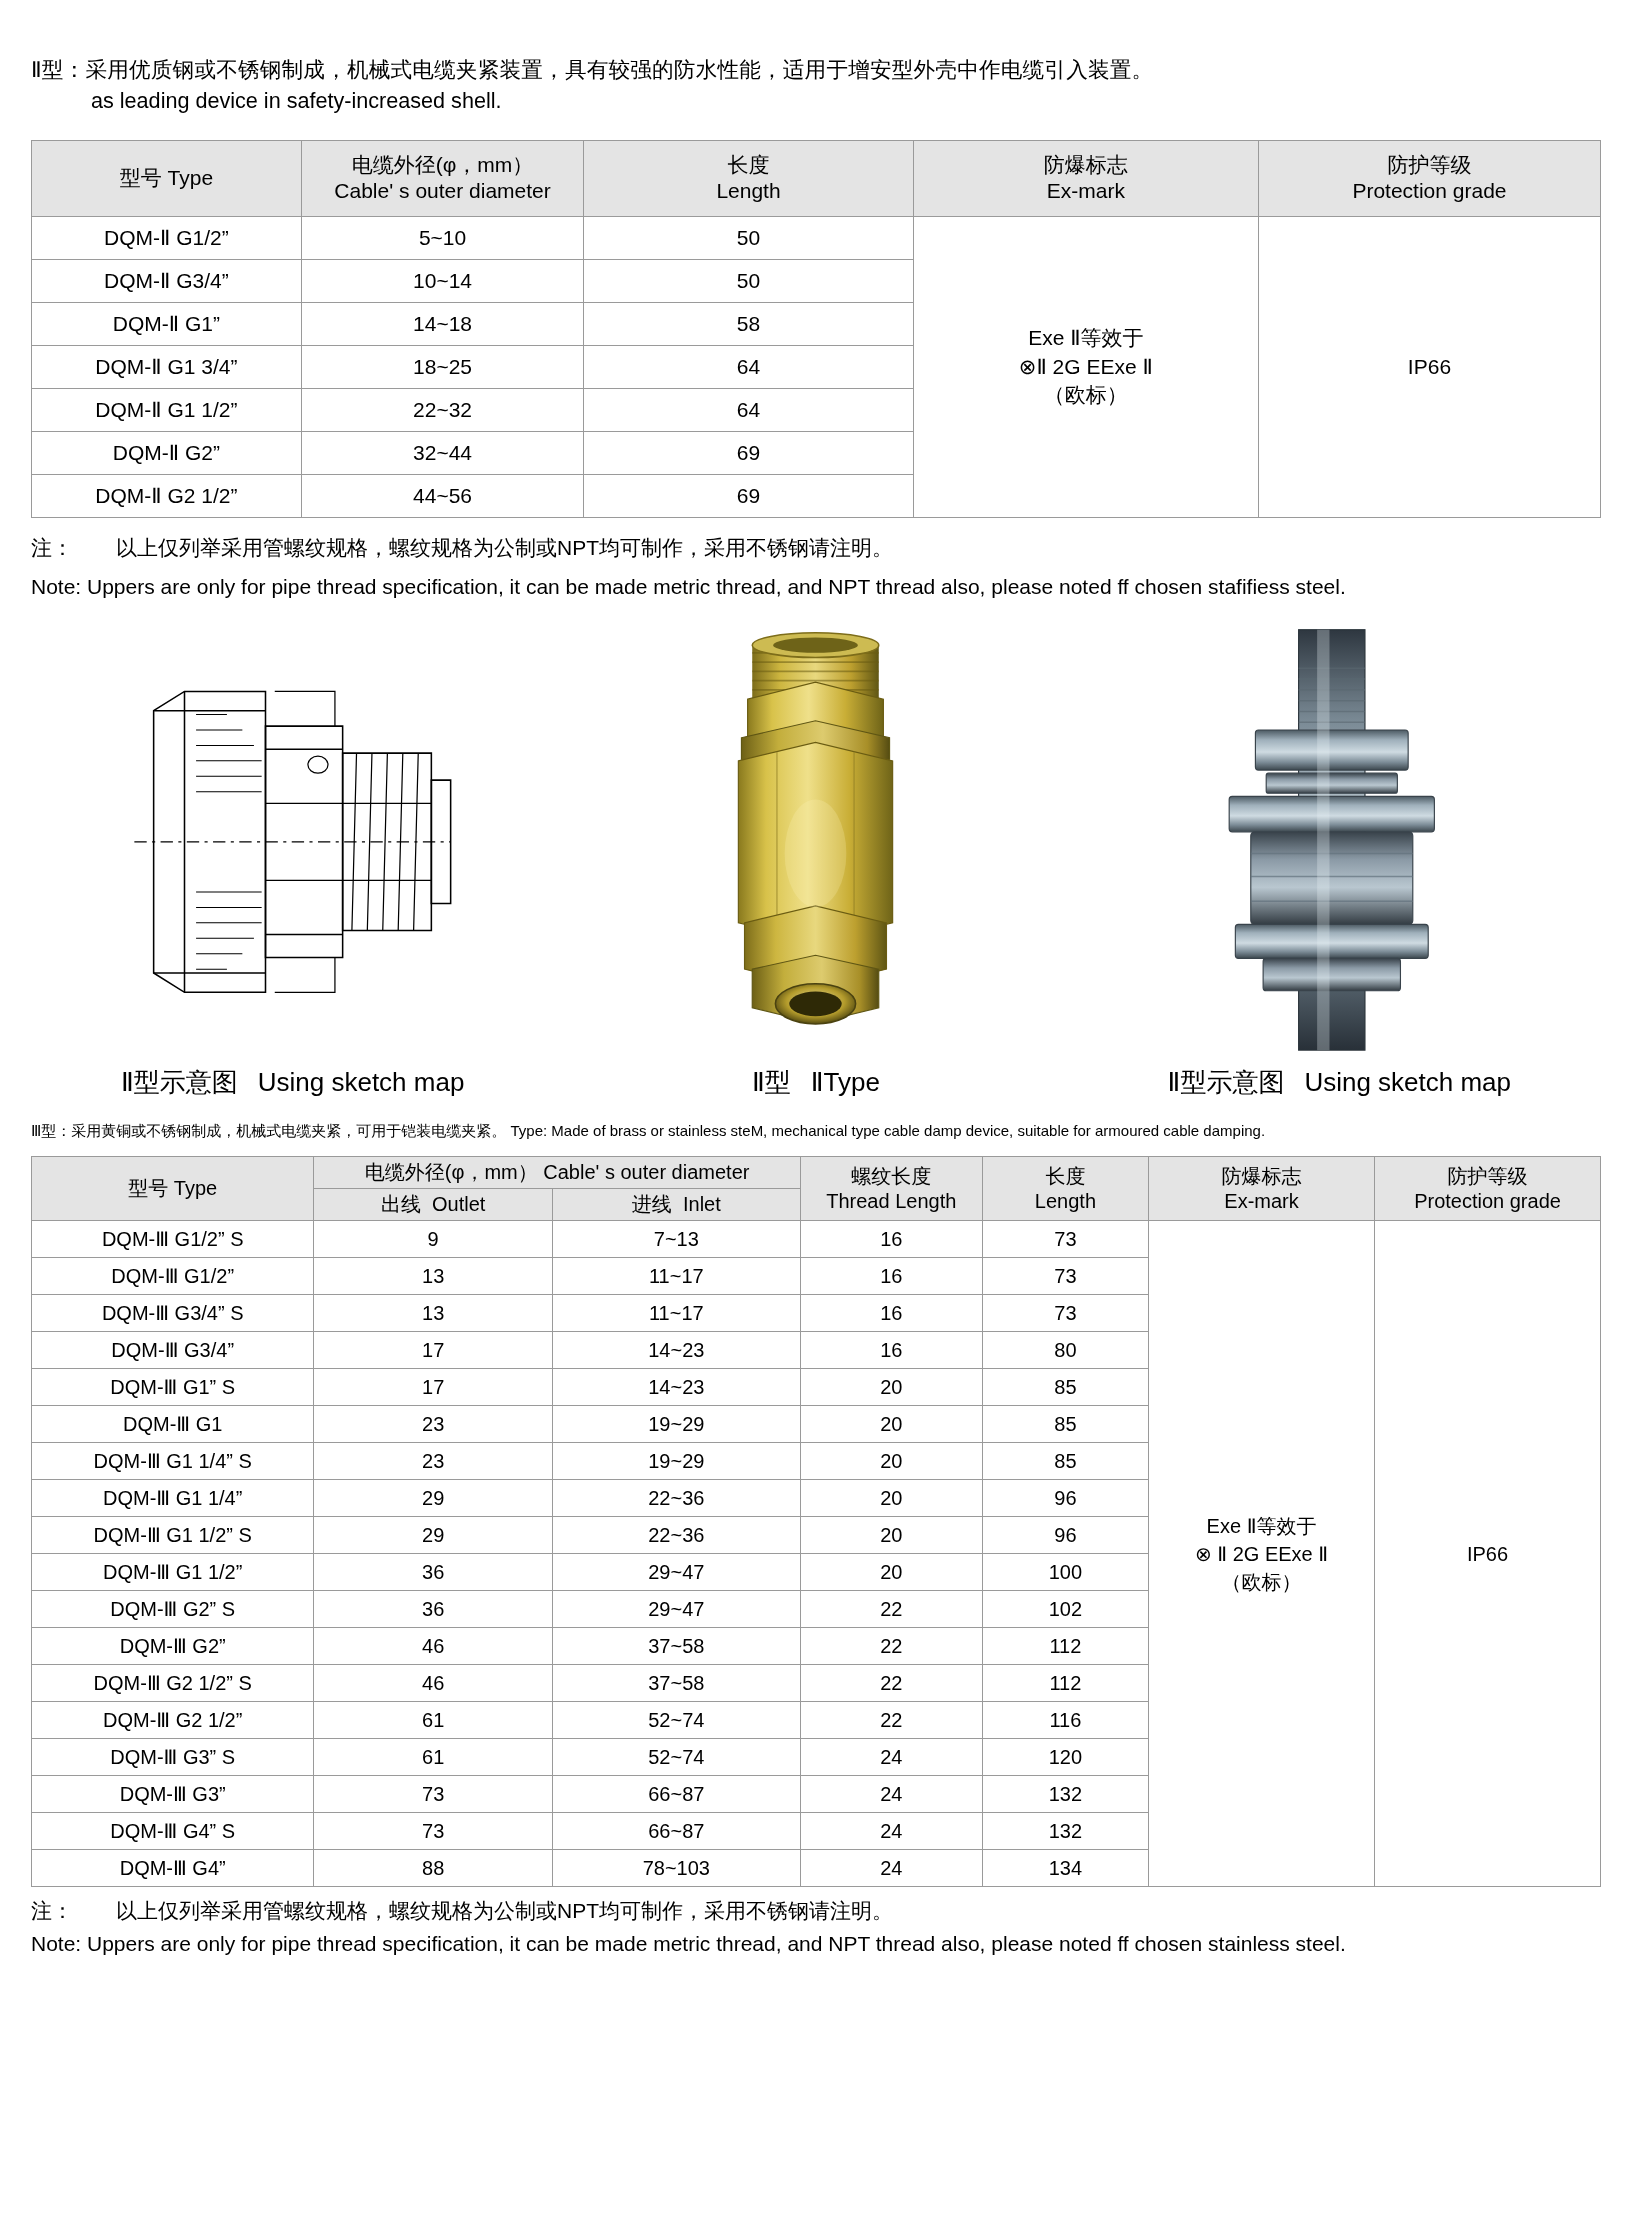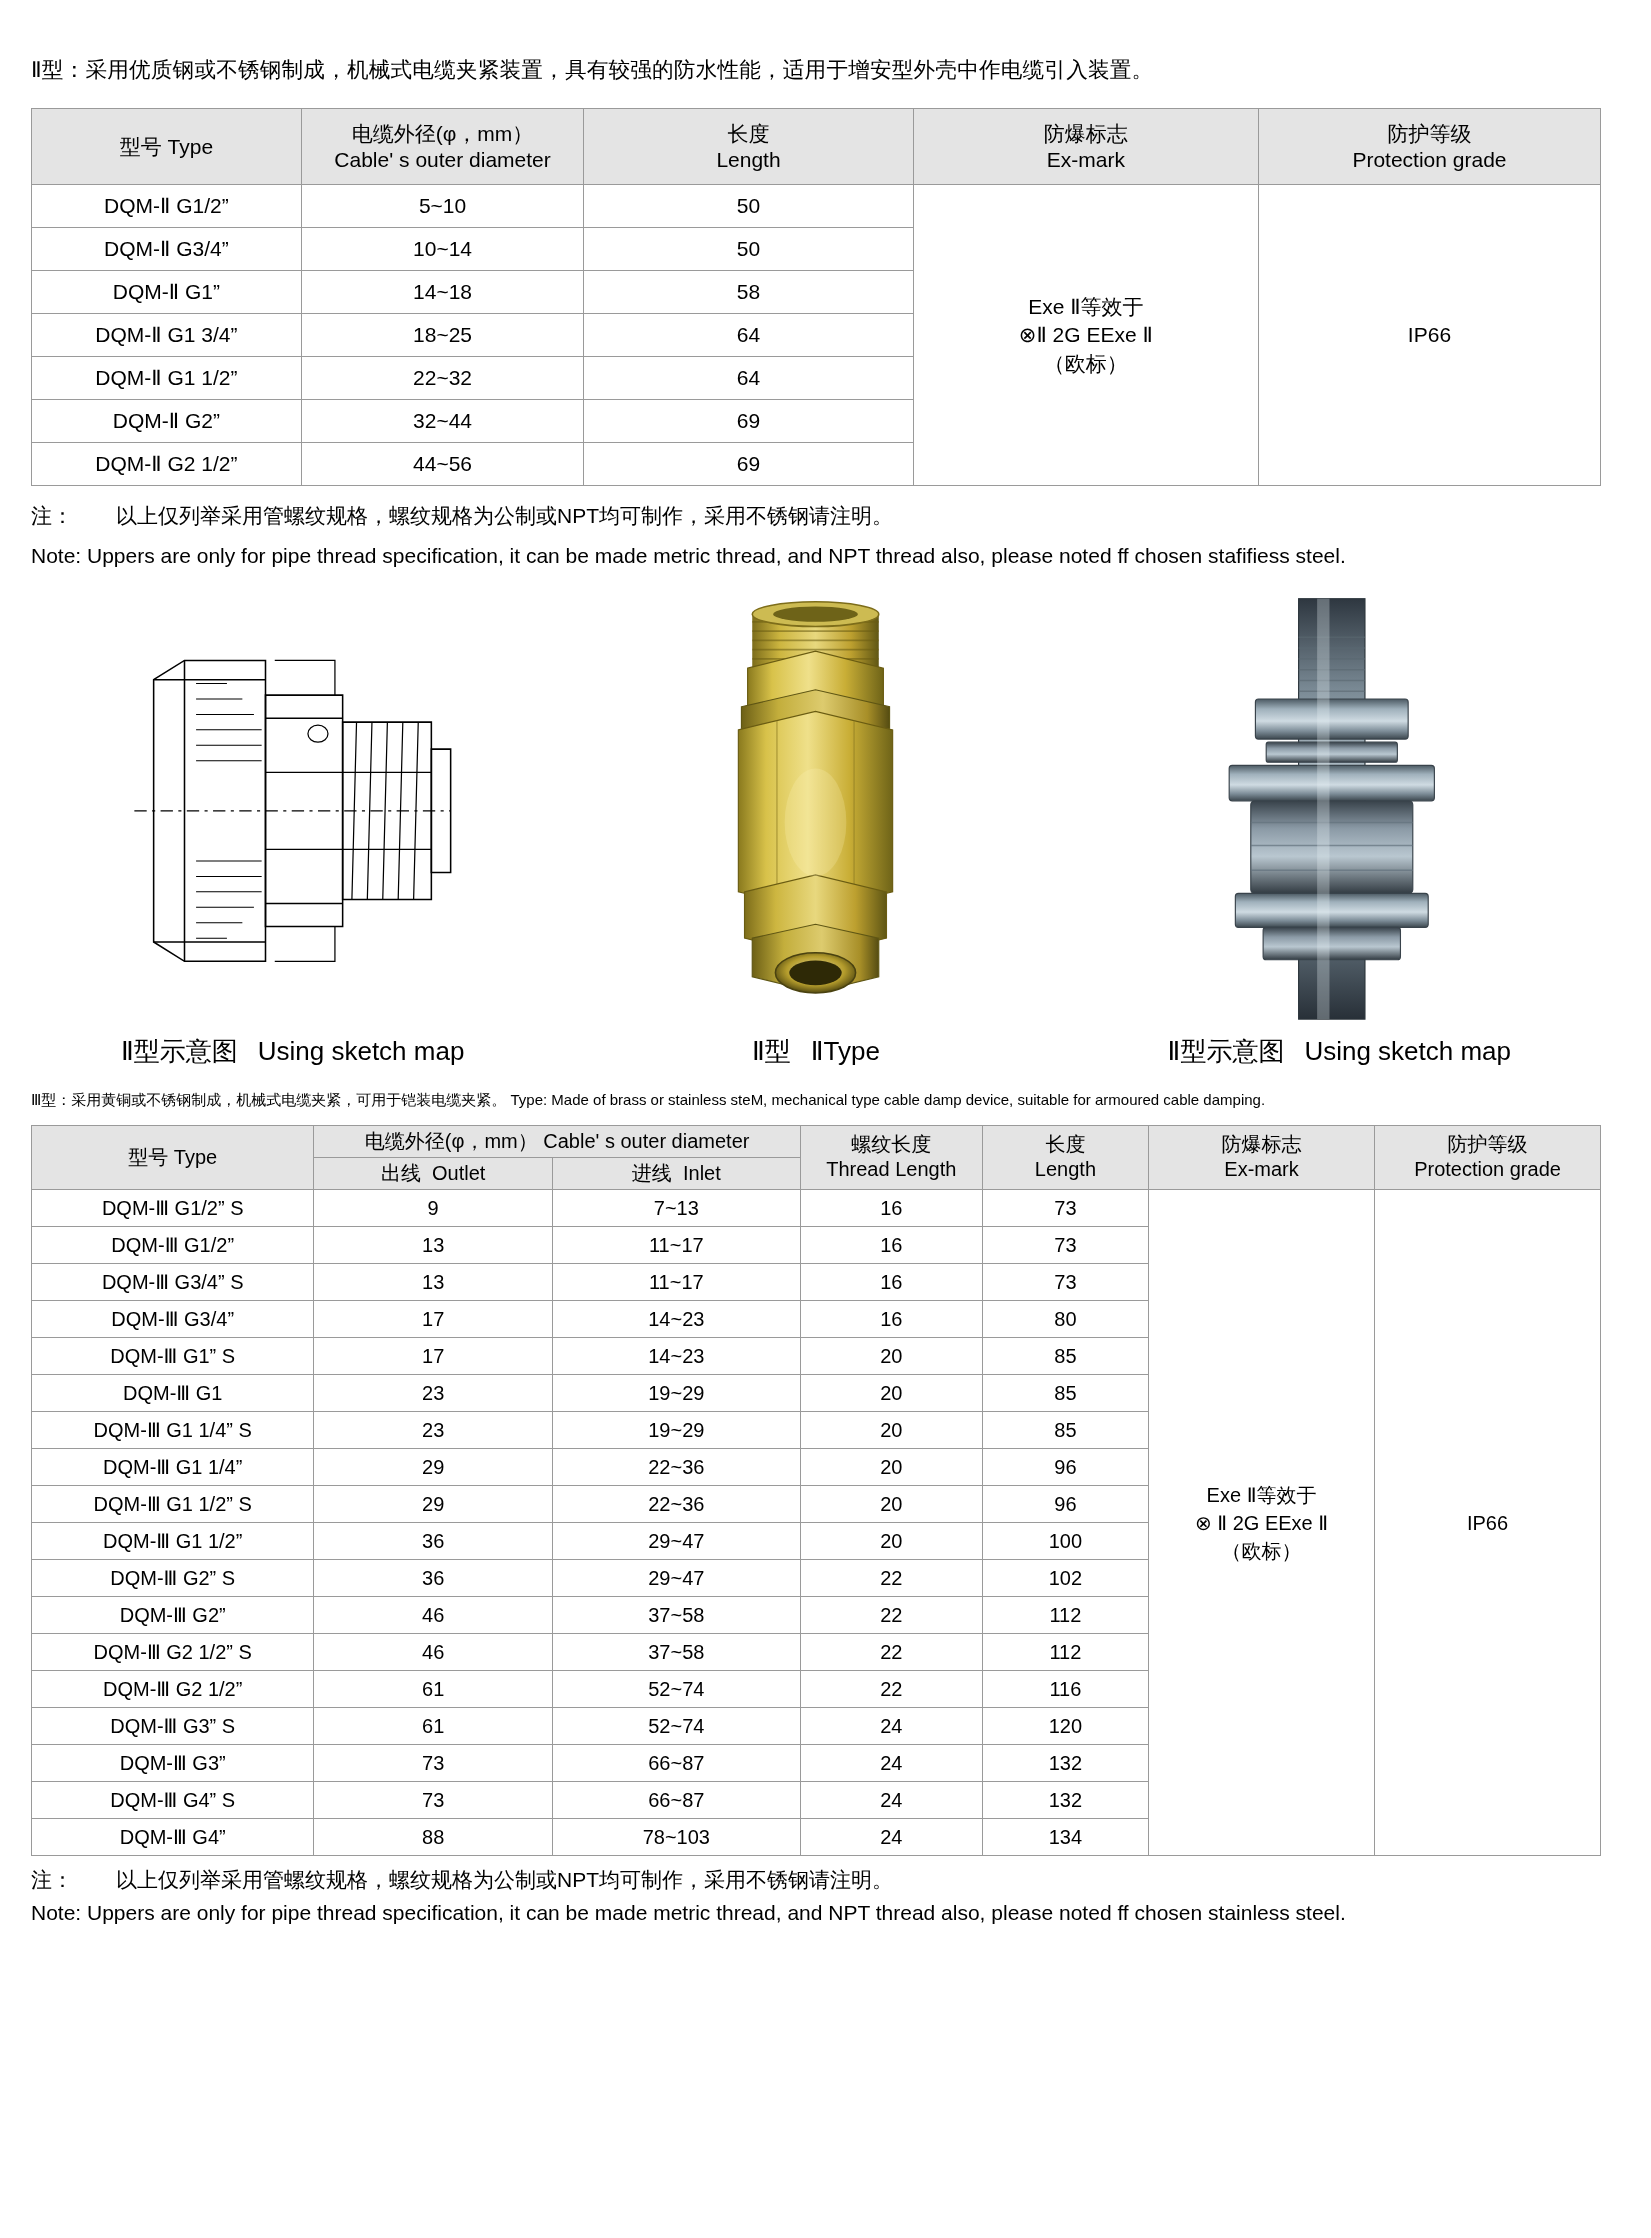--- a/index.html
+++ b/index.html
@@ -154,20 +154,21 @@
 </style>
 </head>
 <body>
 
 <div class="page">
   <div class="content">
 
     <div class="intro">
       <span class="cn">Ⅱ型：采用优质钢或不锈钢制成，机械式电缆夹紧装置，具有较强的防水性能，适用于增安型外壳中作电缆引入装置。</span>
       <span class="en">
+        <span class="indent">as leading device in safety-increased shell.</span>
       </span>
     </div>
 
     <table class="tbl1">
       <colgroup>
         <col style="width:17.2%">
         <col style="width:18.0%">
         <col style="width:21.0%">
         <col style="width:22.0%">
         <col style="width:21.8%">

